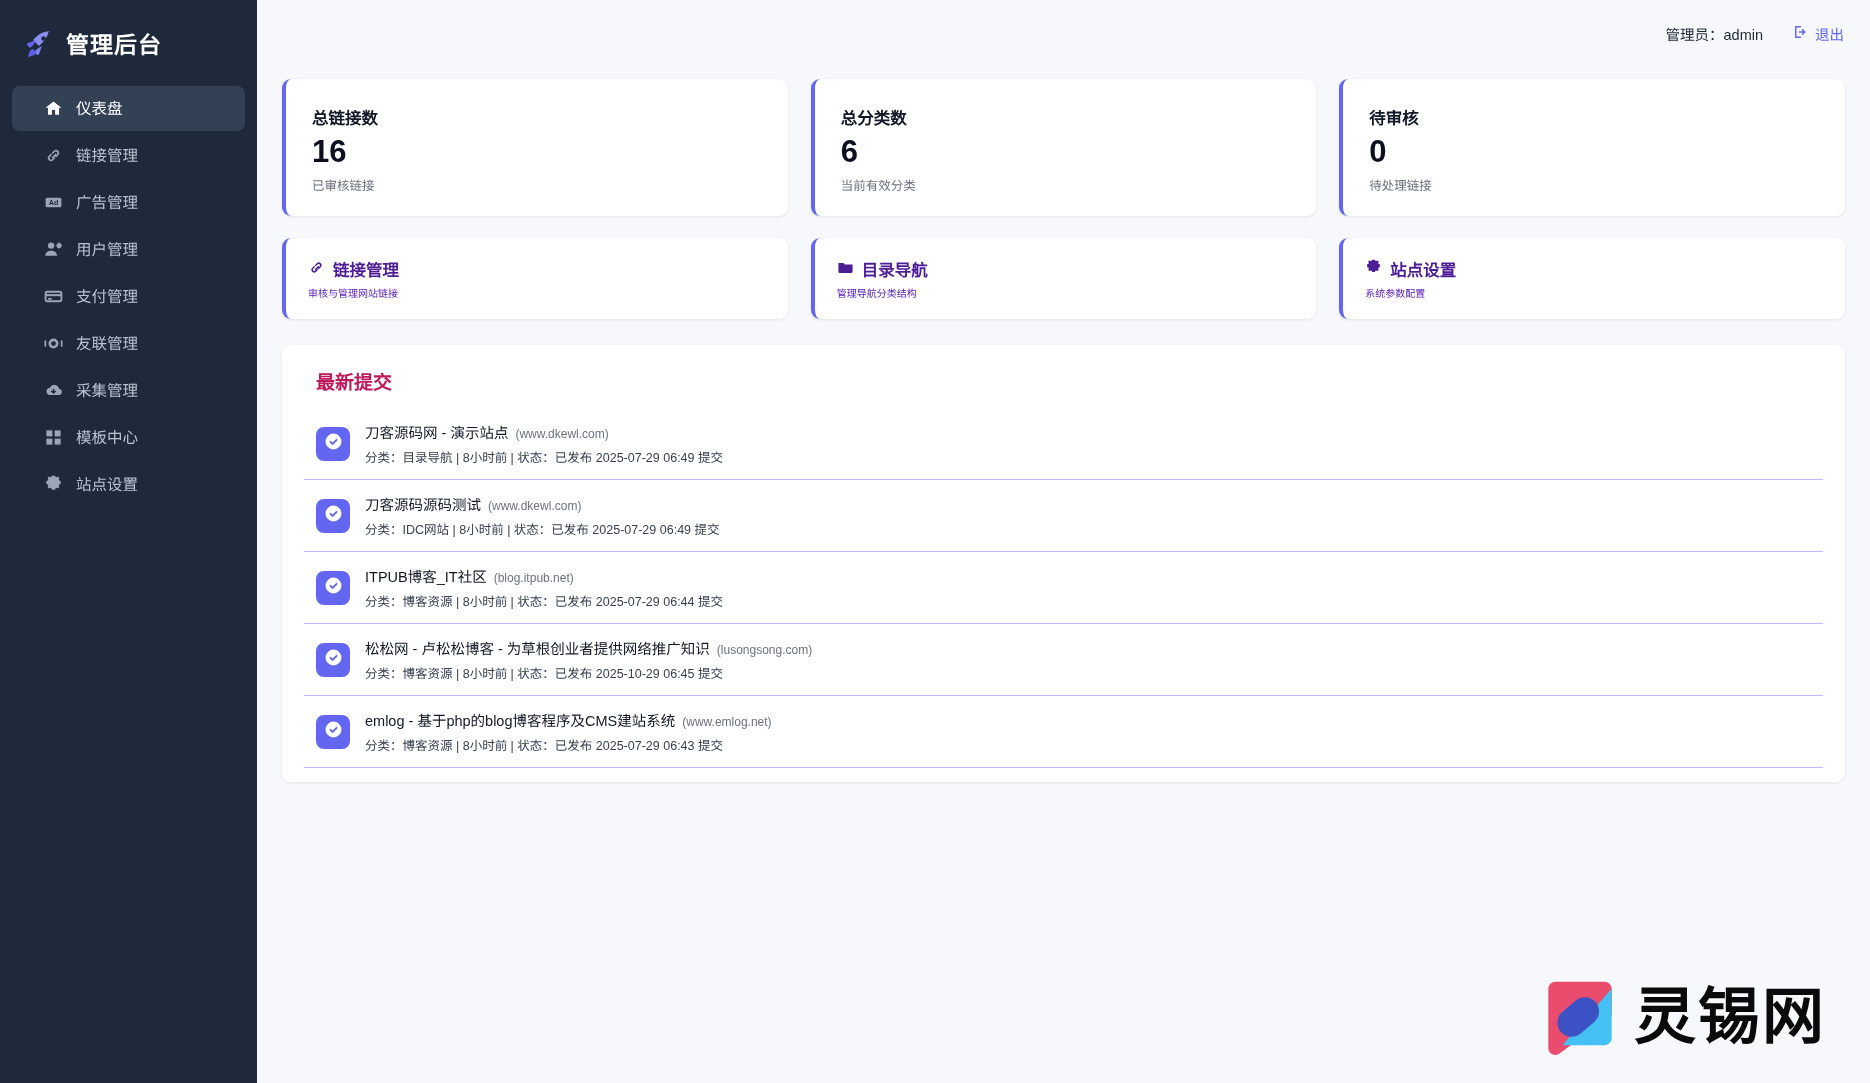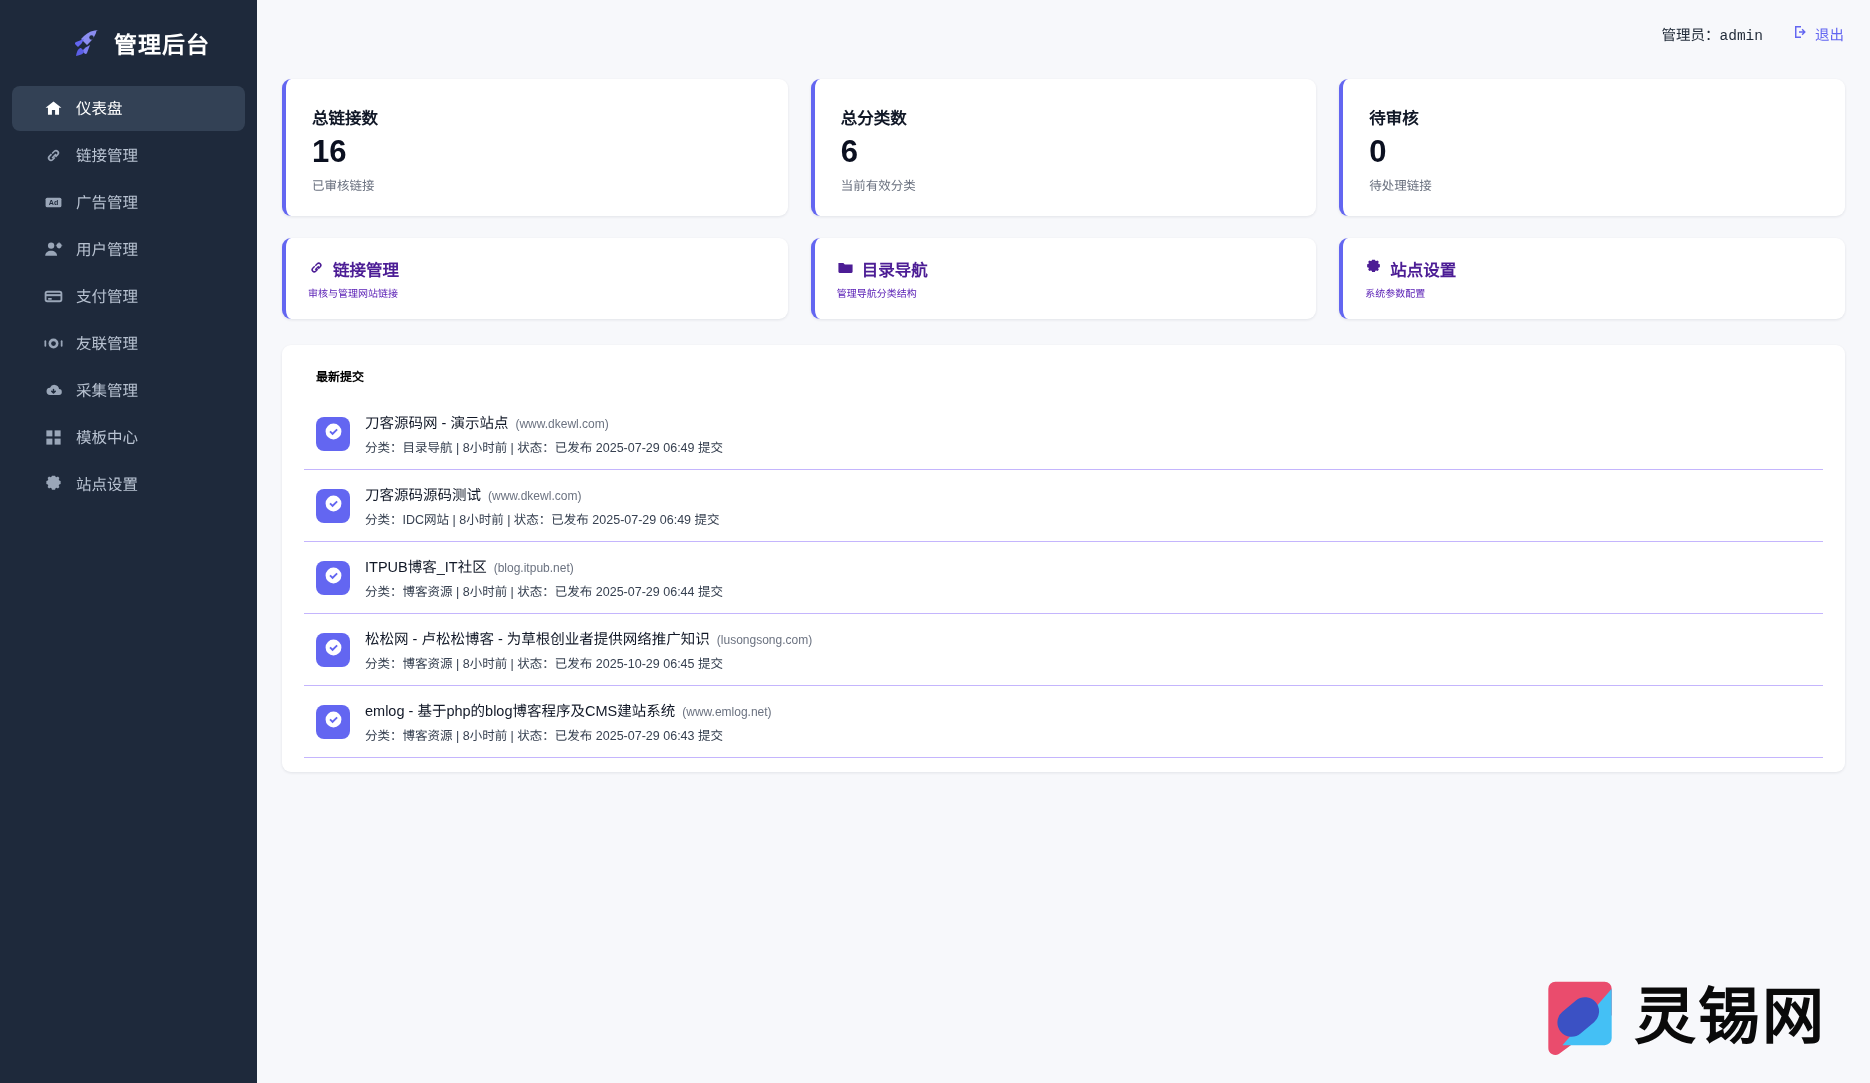--- a/index.html
+++ b/index.html
@@ -10,21 +10,21 @@
     background:#f7f8fb; overflow:hidden;
   }
   .app { display:flex; width:1870px; height:1083px; position:relative; }
 
   
   .sidebar {
     width:257px; flex:0 0 257px; height:1083px;
     background:#1e293b; padding-top:16px;
     display:flex; flex-direction:column;
   }
-  .brand { display:flex; align-items:center; gap:12px; padding:10px 0 26px 22px;margin-left:48px; }
+  .brand { display:flex; align-items:flex-end; gap:12px; padding:10px 0 26px 22px; }
   .brand-logo { width:32px; height:32px; flex:0 0 32px; }
   .brand-title { color:#ffffff; font-size:23px; font-weight:bold; letter-spacing:1px; }
 
   .nav { display:flex; flex-direction:column; gap:2px; padding:0 12px; }
   .nav-item {
     display:flex; align-items:center; gap:13px;
     height:45px; padding:0 32px; border-radius:8px;
     color:#b8c2d1; font-size:15.5px; cursor:pointer;
     text-decoration:none;
   }
@@ -35,21 +35,21 @@
   .nav-item .ico svg { fill:#9aa6b8; }
   .nav-label { line-height:1; }
 
   
   .main { flex:1 1 auto; height:1083px; position:relative; background:#f7f8fb; }
 
   .topbar {
     height:66px; display:flex; align-items:center; justify-content:flex-end;
     padding-right:26px; gap:30px;
   }
-  .admin-text { font-size:14.5px; color:#1f2937;font-family:Liberation Mono, monospace; }
+  .admin-text { font-size:14.5px; color:#1f2937; }
   .logout { display:flex; align-items:center; gap:6px; color:#6366f1; font-size:14.5px; text-decoration:none; cursor:pointer; }
   .logout svg { fill:#6366f1; }
 
   .content { padding:13px 25px 0 25px; }
 
   
   .stat-row { display:flex; gap:23px; }
   .stat-card {
     flex:1 1 0; background:#ffffff; border-radius:9px;
     border-left:4px solid #6366f1;
@@ -72,21 +72,21 @@
   .quick-title { display:flex; align-items:center; gap:8px; font-size:16.5px; font-weight:bold; color:#4c1d95; }
   .quick-title svg { fill:#4c1d95; }
   .quick-sub { font-size:10px; color:#5b21b6; margin-top:4px; }
 
   
   .panel {
     background:#ffffff; border-radius:9px; margin-top:26px;
     box-shadow:0 1px 3px rgba(16,24,40,.09);
     padding:22px 22px 14px 22px;
   }
-  .panel-title { font-size:12px; font-weight:bold; color:#000000; padding-left:12px; }
+  .panel-title { font-size:19px; font-weight:bold; color:#be185d; padding-left:12px; }
   .sub-list { margin-top:14px; }
   .sub-row {
     display:flex; align-items:center; gap:15px;
     padding:13px 0 13px 12px;
     border-bottom:1px solid #c4b5fd;
   }
   .sub-avatar {
     width:34px; height:34px; flex:0 0 34px; border-radius:8px;
     background:#6366f1; display:flex; align-items:center; justify-content:center;
   }

